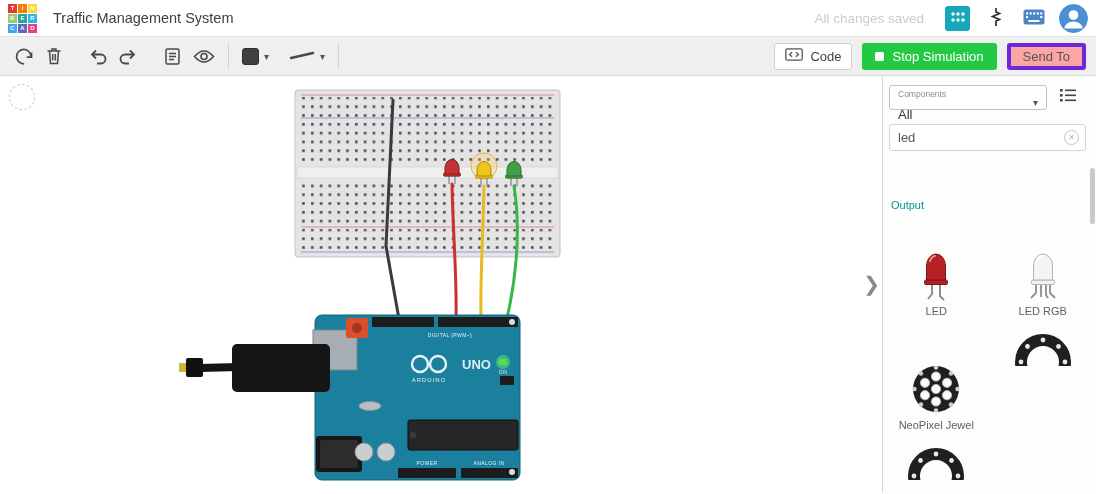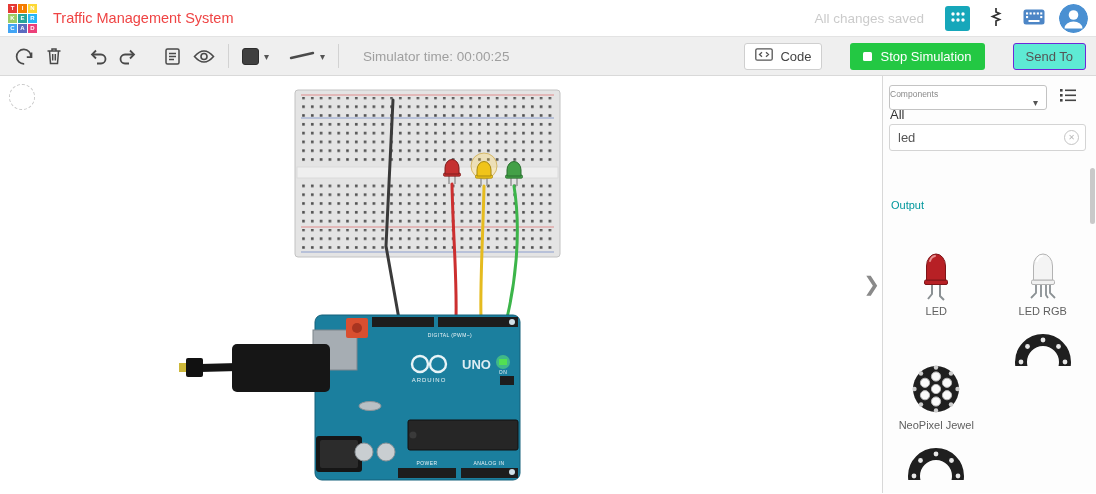--- a/index.html
+++ b/index.html
@@ -8,60 +8,60 @@
 
   
   .topbar { height:36px; display:flex; align-items:center; padding:0 8px; background:#fff; }
   .logo { width:29px; height:29px; display:grid; grid-template-columns:repeat(3,1fr);
           grid-template-rows:repeat(3,1fr); gap:1px; margin-right:16px; cursor:pointer; }
   .logo span { display:flex; align-items:center; justify-content:center; color:#fff;
                font-size:6px; font-weight:bold; }
   .t0{background:#e53935}.t1{background:#f57c00}.t2{background:#fdd835}
   .t3{background:#9ccc65}.t4{background:#26a69a}.t5{background:#29b6f6}
   .t6{background:#42a5f5}.t7{background:#5c6bc0}.t8{background:#ec407a}
-  .title { font-size:14.5px; color:#ef4444; }
+  .title { font-size:14.5px; color:#404040; }
   .topbar-right { margin-left:auto; display:flex; align-items:center; gap:13px; }
   .save-status { color:#cbcbcb; font-size:13.5px; margin-right:8px; }
   .tb-icon { width:25px; height:25px; display:flex; align-items:center; justify-content:center;
              border:none; background:transparent; padding:0; cursor:pointer; border-radius:3px; }
   .tb-icon.active { background:var(--active-view,#16a7ba); }
   .avatar { width:29px; height:29px; border-radius:50%; overflow:hidden; cursor:pointer; }
 
   
   .toolbar { height:40px; background:#efefef; border-top:1px solid #e3e3e3;
              border-bottom:1px solid #d9d9d9; display:flex; align-items:center; padding:0 8px; }
   .tool-btn { height:28px; min-width:28px; display:flex; align-items:center; justify-content:center;
               background:transparent; border:none; padding:0 3px; cursor:pointer; }
   .ml2{margin-left:2px}.ml4{margin-left:4px}.ml10{margin-left:10px}.ml14{margin-left:14px}.ml16{margin-left:16px}
   .divider { width:1px; height:24px; background:#d2d2d2; margin:0 10px; }
   .swatch { width:17px; height:17px; background:#404040; border:1px solid #2d2d2d; border-radius:3px; }
   .caret { font-size:10px; color:#555; margin-left:5px; }
   .sim-time { color:#9f9f9f; font-size:13.5px; margin-left:14px; }
-  .toolbar-right { margin-left:auto; display:flex; align-items:center; gap:28px; padding-right:2px; }
+  .toolbar-right { margin-left:auto; display:flex; align-items:center; gap:10px; padding-right:2px; }
   .btn { height:27px; border-radius:3px; font-size:13px; display:flex; align-items:center;
          cursor:pointer; font-family:"Liberation Sans", sans-serif; }
   .btn-code { background:#fff; border:1px solid #cfcfcf; color:#444; padding:0 10px; gap:7px; }
   .btn-stop { background:var(--sim-green,#23c843); border:none; color:#fff; padding:0 13px; gap:8px; }
   .stop-square { width:9px; height:9px; background:#fff; border-radius:1.5px; display:inline-block; }
-  .btn-send { background:#5eead4; border:1px solid #6d28d9; color:#555; padding:0 12px; }
+  .btn-send { background:#fca5a5; border:4px solid #6d28d9; color:#555; padding:0 12px; }
 
   
   .main { display:flex; height:417px; }
   .canvas { position:relative; width:882px; height:417px; background:#fff; overflow:hidden; }
   .circuit { position:absolute; left:0; top:0; }
   .fit-btn { position:absolute; left:9px; top:8px; width:26px; height:26px; border-radius:50%;
              border:1.6px dashed #c8c8c8; background:#fff; cursor:pointer; }
   .collapse { position:absolute; right:2px; top:196px; font-size:20px; color:#8a8a8a; cursor:pointer; }
 
   
   .panel { width:214px; height:417px; background:#fdfdfd; border-left:1px solid #d8d8d8;
            position:relative; padding-top:8px; overflow:hidden; }
   .panel-top { display:flex; align-items:center; padding:0 6px; gap:8px; }
   .select { width:158px; height:25px; background:#fff; border:1px solid #c3c3c3; border-radius:3px;
-            padding:3px 0; position:relative; cursor:pointer; }
+            padding:3px 8px; position:relative; cursor:pointer; }
   .sel-label { display:block; font-size:8.5px; color:#8a8a8a; }
   .sel-value { display:block; font-size:13px; color:#333; margin-top:8px; }
   .sel-caret { position:absolute; right:8px; top:11px; font-size:10px; color:#555; }
   .list-toggle { width:26px; height:26px; display:flex; align-items:center; justify-content:center;
                  background:transparent; border:none; cursor:pointer; }
   .search { margin:14px 10px 0 6px; position:relative; }
   .search input { width:100%; height:27px; border:1px solid #d4d4d4; border-radius:3px;
                   padding:0 26px 0 8px; font-size:13px; color:#555; background:#fff; outline:none;
                   font-family:"Liberation Sans", sans-serif; }
   .clear-btn { position:absolute; right:7px; top:6px; width:15px; height:15px; border:1px solid #c4c4c4;
@@ -196,21 +196,20 @@
     </button>
     <button class="tool-btn ml14">
       <span>
         <svg width="26" height="12">
             <path d="M2 9 L24 4" stroke="#4a4a4a" stroke-width="2.4" stroke-linecap="round" fill="none"></path>
           </svg>
       </span>
       <span class="caret">▾</span>
     </button>
     <span class="divider ml10"></span>
-    <span class="sim-time">Simulator time: 00:00:25</span>
 
     <div class="toolbar-right">
       <button class="btn btn-code">
         <span>
           <svg width="18" height="13" viewBox="0 0 18 13" fill="none" stroke="#555" stroke-width="1.3">
             <rect x="0.8" y="0.8" width="16.4" height="11.4" rx="1.5"></rect>
             <path d="M7 4.2 L4.5 6.5 L7 8.8 M11 4.2 L13.5 6.5 L11 8.8"></path>
           </svg>
         </span>
         <span>Code</span>

